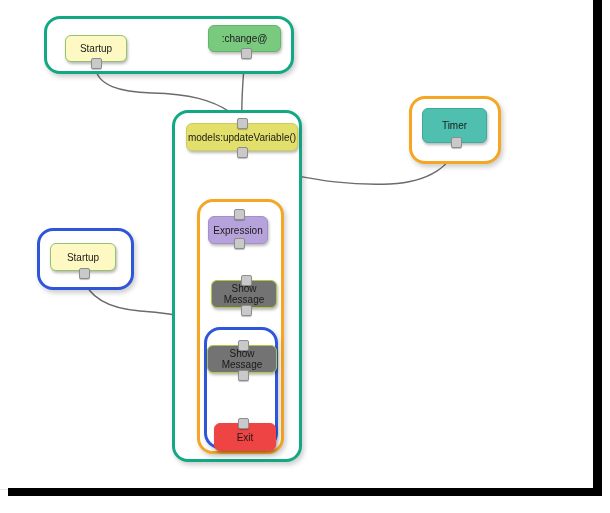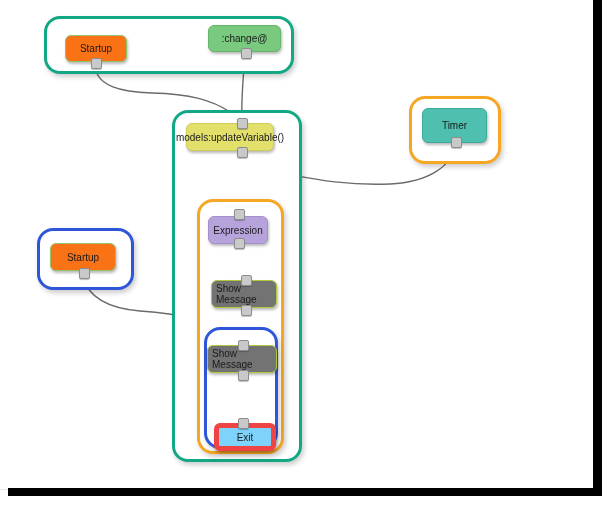--- a/index.html
+++ b/index.html
@@ -20,30 +20,30 @@
   .group{position:absolute;background:#ffffff;border-radius:16px;
     box-sizing:border-box;
     box-shadow:2px 3px 5px rgba(0,0,0,.20);}
   .group.teal{border:3px solid #12a884;}
   .group.orange{border:3px solid #f5a623;}
   .group.blue{border:3px solid #2f56d8;}
 
   
   .node{position:absolute;box-sizing:border-box;border-radius:6px;
     display:flex;align-items:center;justify-content:center;
-    font-size:10px;color:#1a1a1a;text-align:left;line-height:1.1;
+    font-size:10px;color:#1a1a1a;text-align:center;line-height:1.1;
     box-shadow:1px 2px 3px rgba(0,0,0,.28);
     padding:0 4px;}
-  .n-lightgreen{background:#f97316;border:1px solid #93c36d;}
+  .n-lightgreen{background:#fef9c3;border:1px solid #93c36d;}
   .n-green     {background:#79c97f;border:1px solid #63b56a;}
   .n-yellow    {background:#e2e06b;border:1px solid #cfcd5a;}
   .n-purple    {background:#b7a3dc;border:1px solid #a48fcd;}
   .n-lime      {background:#737373;border:1px solid #b0c93c;}
   .n-teal      {background:#4fbfb0;border:1px solid #3faa9c;}
-  .n-gray      {background:#7dd3fc;border:5px solid #ef4444;}
+  .n-gray      {background:#ef4444;border:1px solid #ef4444;}
 
   
   .port{position:absolute;width:9px;height:9px;background:#c9c9c9;
     border:1px solid #8d8d8d;border-radius:2px;
     box-shadow:0 1px 1px rgba(0,0,0,.25);}
 
   
   #edges{position:absolute;left:0;top:0;width:610px;height:513px;
     pointer-events:none;}
   #edges path{fill:none;stroke:#6b6b6b;stroke-width:1.4;}
@@ -97,21 +97,21 @@
 
   <div class="group blue" style="left:37px;top:228px;width:97px;height:62px;"></div>
 
   <div class="node n-lightgreen" style="left:50px;top:243px;width:66px;height:28px;">
     <span>Startup</span>
   </div>
   <div class="port" style="left:79px;top:268px;"></div>
 
   <div class="group teal" style="left:172px;top:110px;width:130px;height:352px;"></div>
 
-  <div class="node n-yellow" style="left:186px;top:123px;width:88px;height:28px;">
+  <div class="node n-yellow" style="left:186px;top:123px;width:112px;height:28px;">
     <span>models:updateVariable()</span>
   </div>
   <div class="port" style="left:237px;top:118px;"></div>
   <div class="port" style="left:237px;top:147px;"></div>
 
   <div class="group orange" style="left:197px;top:199px;width:87px;height:255px;"></div>
 
   <div class="node n-purple" style="left:208px;top:216px;width:60px;height:28px;">
     <span>Expression</span>
   </div>

